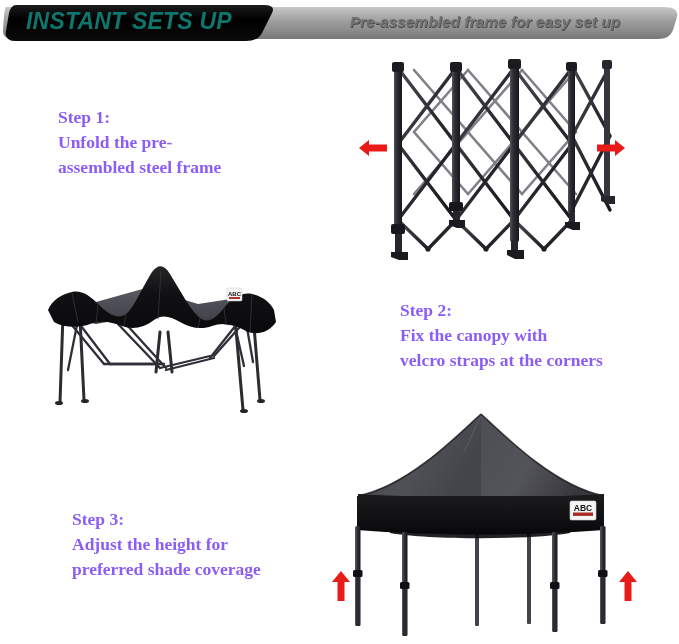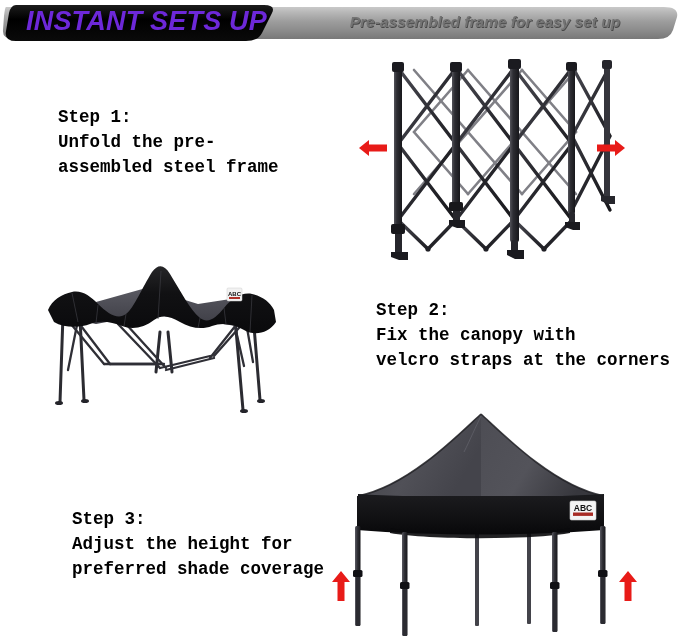--- a/index.html
+++ b/index.html
@@ -24,22 +24,22 @@
     width: 679px;
     height: 44px;
   }
   .banner-svg { display: block; }
   .banner-title {
     position: absolute;
     left: 26px;
     top: 6px;
     width: 230px;
     height: 30px;
-    color: #6d28d9;
-    font-size: 27px;
+    color: #0f766e;
+    font-size: 23px;
     font-weight: bold;
     font-style: italic;
     letter-spacing: 0.2px;
     line-height: 30px;
     white-space: nowrap;
     font-family: "Liberation Sans", sans-serif;
   }
   .banner-sub {
     position: absolute;
     left: 300px;
@@ -53,29 +53,29 @@
     line-height: 24px;
     text-align: center;
     white-space: nowrap;
     text-shadow: 0.7px 0.7px 0px rgba(60,60,60,0.85);
     font-family: "Liberation Sans", sans-serif;
   }
 
   
   .caption {
     position: absolute;
-    color: #000000;
+    color: #8b5cf6;
     font-size: 17.5px;
     font-weight: bold;
     line-height: 25px;
     white-space: pre;
-    font-family: Liberation Mono, monospace;
+    font-family: Liberation Serif, serif;
   }
   #caption-1 { left: 58px;  top: 105px; }
-  #caption-2 { left: 376px; top: 298px; }
+  #caption-2 { left: 400px; top: 298px; }
   #caption-3 { left: 72px;  top: 507px; }
 
   
   .illus { position: absolute; text-align: right; }
   #illus-frame  { left: 352px; top: 44px;  width: 290px; height: 220px; }
   #illus-canopy-loose { left: 38px;  top: 252px; width: 300px; height: 178px; }
   #illus-canopy-final { left: 330px; top: 400px; width: 330px; height: 236px; }
 
   .illus svg { display: block; width: 100%; height: 100%; }
 

